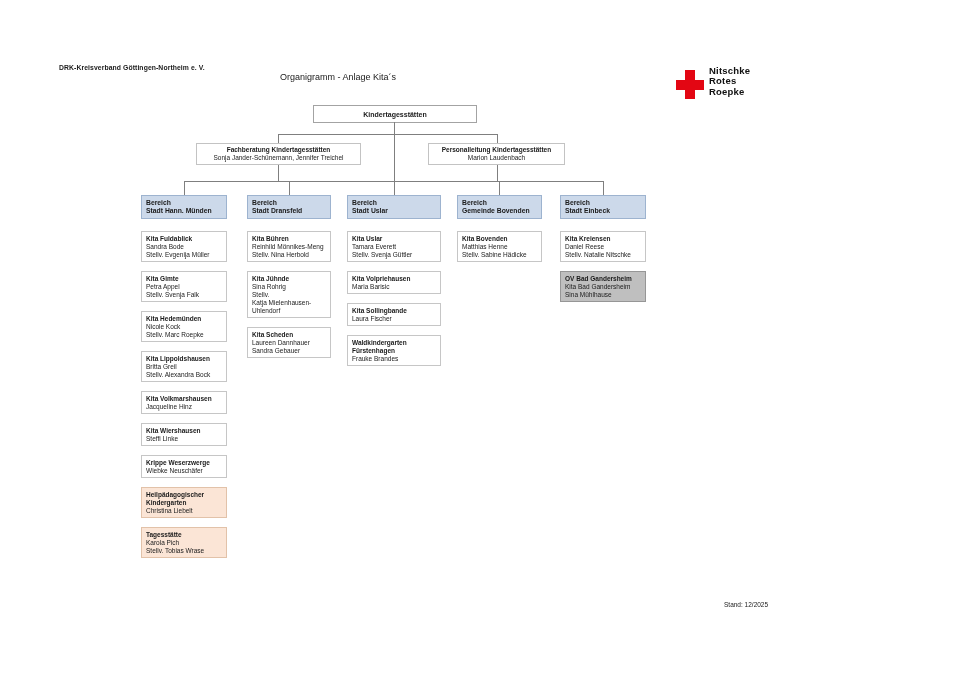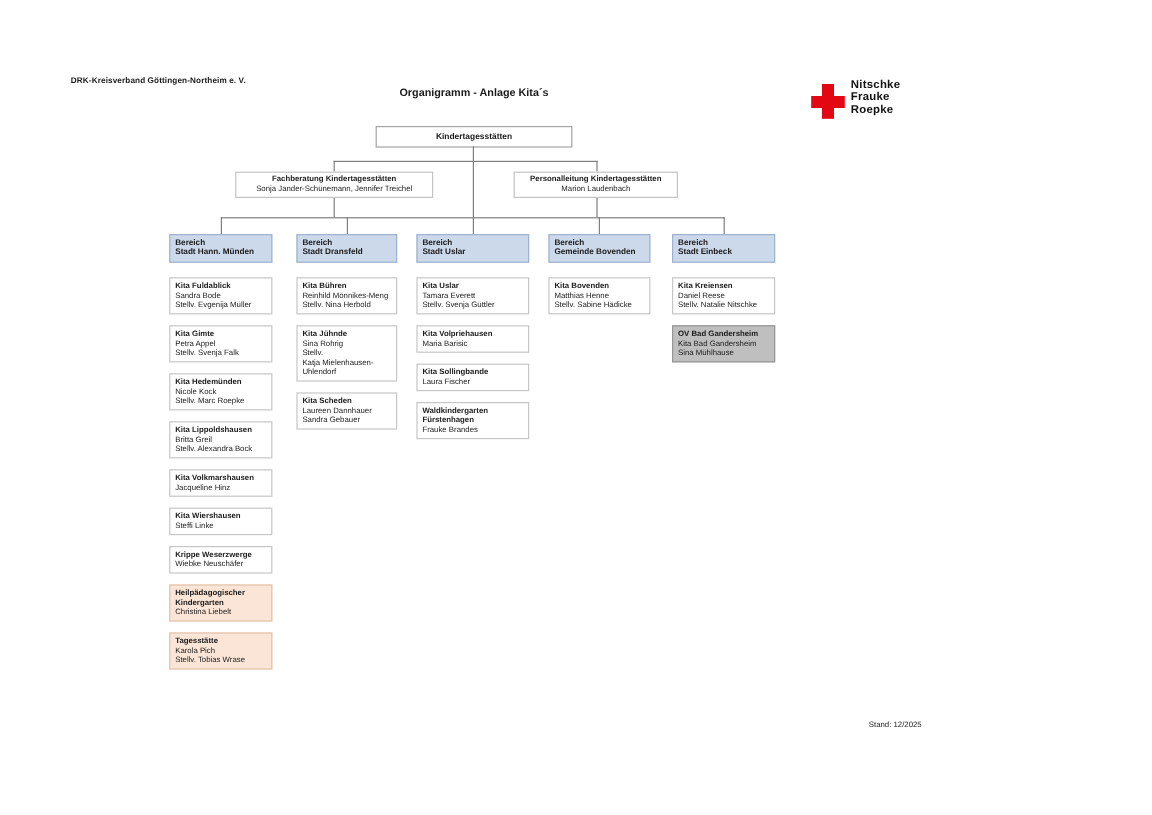--- a/index.html
+++ b/index.html
@@ -1,21 +1,21 @@
 <!DOCTYPE html>
 <html><head>
 <meta charset="utf-8">
 <style>
   html,body{margin:0;padding:0;background:#fff;}
   .canvas{position:relative;width:960px;height:679px;background:#ffffff;overflow:hidden;
           font-family:"Liberation Sans",sans-serif;color:#1a1a1a;}
 
   
   .org-name{position:absolute;left:59px;top:64px;font-size:6.8px;font-weight:700;letter-spacing:.1px;}
-  .doc-title{position:absolute;left:280px;top:72px;width:230px;text-align:center;font-size:9px;font-weight:700;}
+  .doc-title{position:absolute;left:280px;top:72px;width:230px;font-size:9px;font-weight:400;}
 
   
   .cross-v{position:absolute;left:685px;top:70px;width:10px;height:29px;background:#e30613;}
   .cross-h{position:absolute;left:676px;top:79.5px;width:28px;height:10px;background:#e30613;}
   .logo-text{position:absolute;left:709px;top:66px;font-size:9.5px;line-height:10.3px;font-weight:700;letter-spacing:.2px;color:#111;}
 
   
   .hline,.vline{position:absolute;background:#7f7f7f;}
   .hline{height:1px;}
   .vline{width:1px;}
@@ -47,21 +47,21 @@
 <div class="canvas">
 
   <div class="org-name">DRK-Kreisverband Göttingen-Northeim e. V.</div>
   <div class="doc-title">Organigramm - Anlage Kita´s</div>
 
   <div>
     <div class="cross-v"></div>
     <div class="cross-h"></div>
     <div class="logo-text">
       <div>Nitschke</div>
-      <div>Frauke</div>
+      <div>Rotes</div>
       <div>Roepke</div>
     </div>
   </div>
 
   <div class="root-box">Kindertagesstätten</div>
 
   <div class="vline" style="left:394px;top:122px;height:12px;"></div>
   <div class="hline" style="left:278px;top:134px;width:220px;"></div>
   <div class="vline" style="left:278px;top:134px;height:9px;"></div>
   <div class="vline" style="left:497px;top:134px;height:9px;"></div>

